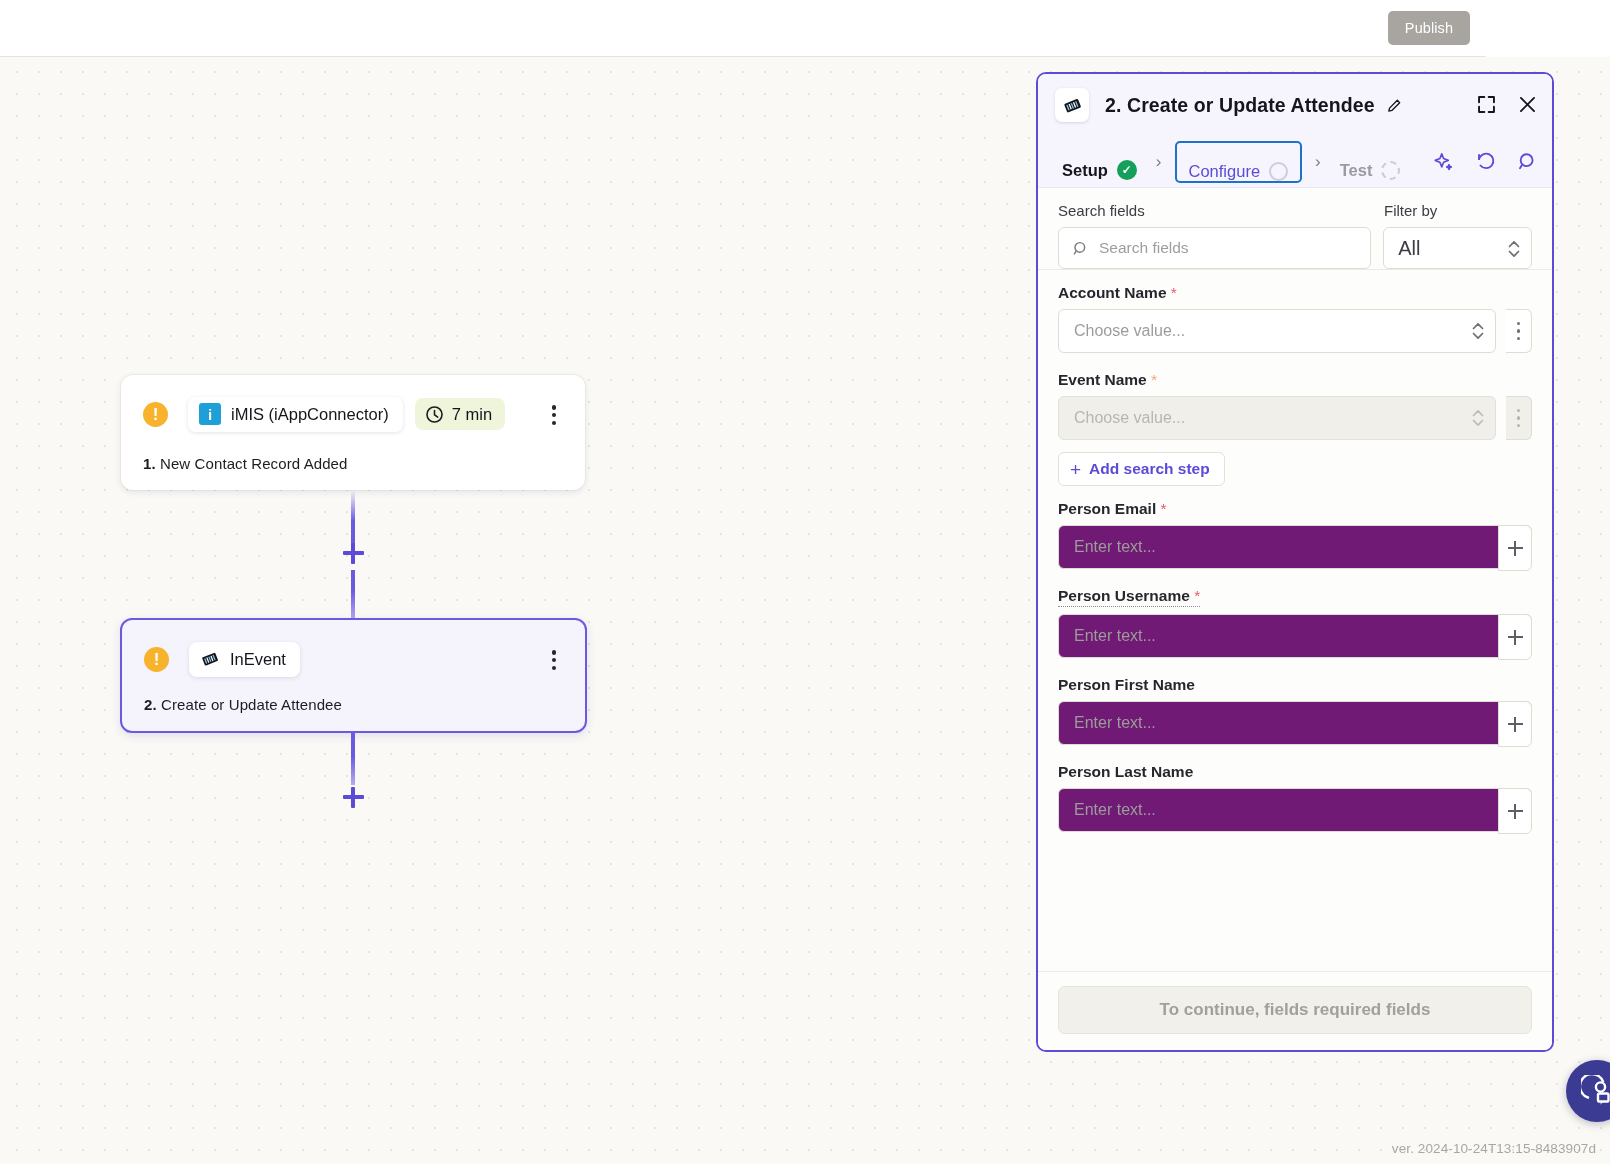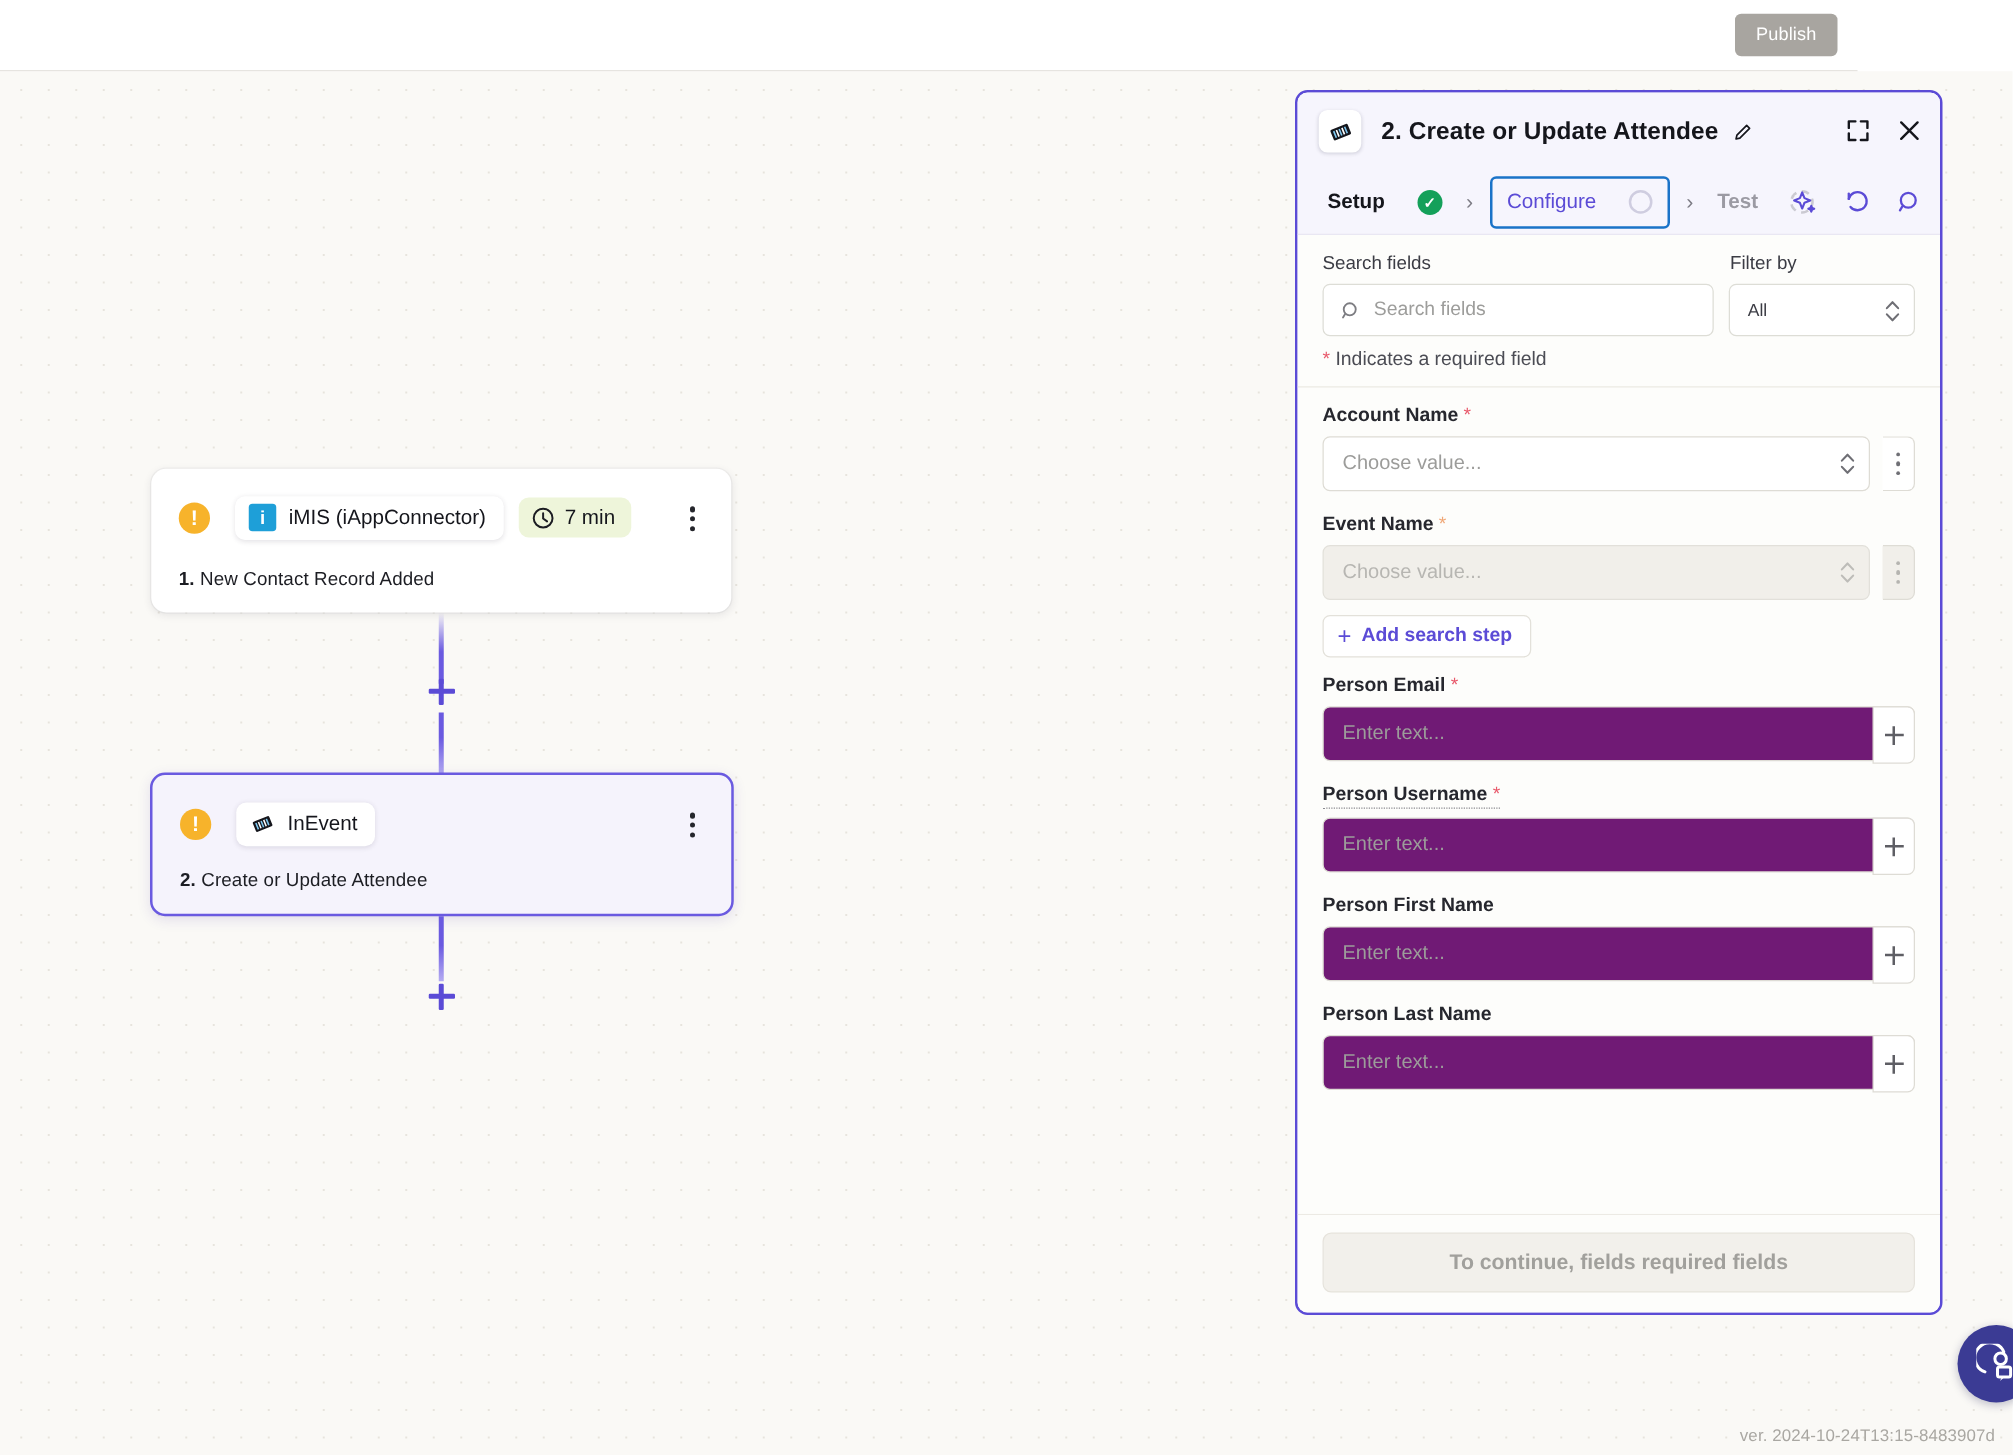--- a/index.html
+++ b/index.html
@@ -189,21 +189,21 @@
   
   .panel-tabs {
     position: relative;
     height: 52px;
     background: #f6f5fd;
     border-bottom: 1px solid #e9e7f3;
     display: flex; align-items: center;
     flex: 0 0 auto;
   }
   .tab {
-    display: flex; align-items: center; gap: 26px;
+    display: flex; align-items: flex-end; gap: 9px;
     font-size: 16.5px; cursor: default;
     height: 36px; padding: 0 6px;
   }
   #tab-setup { margin-left: 18px; color: #15161c; font-weight: bold; }
   #tab-configure {
     margin-left: 0;
     color: #5b4bd6; font-weight: normal;
     border: 2px solid #1a73c8; border-radius: 5px;
     padding: 0 12px; height: 42px;
   }
@@ -254,21 +254,21 @@
     font-family: "Liberation Sans", sans-serif;
   }
   .search-box input::placeholder { color: #9d9d9b; }
   .filter-box {
     position: relative;
     width: 152px; height: 42px;
     background: #ffffff;
     border: 1px solid #ddddd6; border-radius: 6px;
     display: flex; align-items: center;
   }
-  .filter-val { margin-left: 14px; font-size: 14px; color: #3b3c44; }
+  .filter-val { margin-left: 14px; font-size: 20px; color: #3b3c44; }
   .stepper { position: absolute; right: 10px; top: 10px; width: 14px; height: 22px; display: block; }
   .req-note {
     margin-top: 10px; padding-bottom: 12px;
     font-size: 15.5px; color: #4b4c54;
   }
   .req-note .star { color: #e8596b; }
 
   
   .fields {
     position: relative;
@@ -532,24 +532,20 @@
         <input type="text" placeholder="Search fields" style="">
       </div>
       <div class="filter-box">
         <span class="filter-val">All</span>
         <svg class="stepper" viewBox="0 0 14 22" fill="none" stroke="#6f6f75" stroke-width="1.7" stroke-linecap="round" stroke-linejoin="round">
           <path d="M2.5 8.5L7 3.8l4.5 4.7"></path>
           <path d="M2.5 13.5L7 18.2l4.5-4.7"></path>
         </svg>
       </div>
     </div>
-    <div class="req-note">
-      <span class="star">*</span>
-      <span>Indicates a required field</span>
-    </div>
   </div>
 
   <div class="fields">
 
     
     <div class="field">
       <div class="field-label">
         <span>Account Name</span>
         <span class="star">*</span>
       </div>

